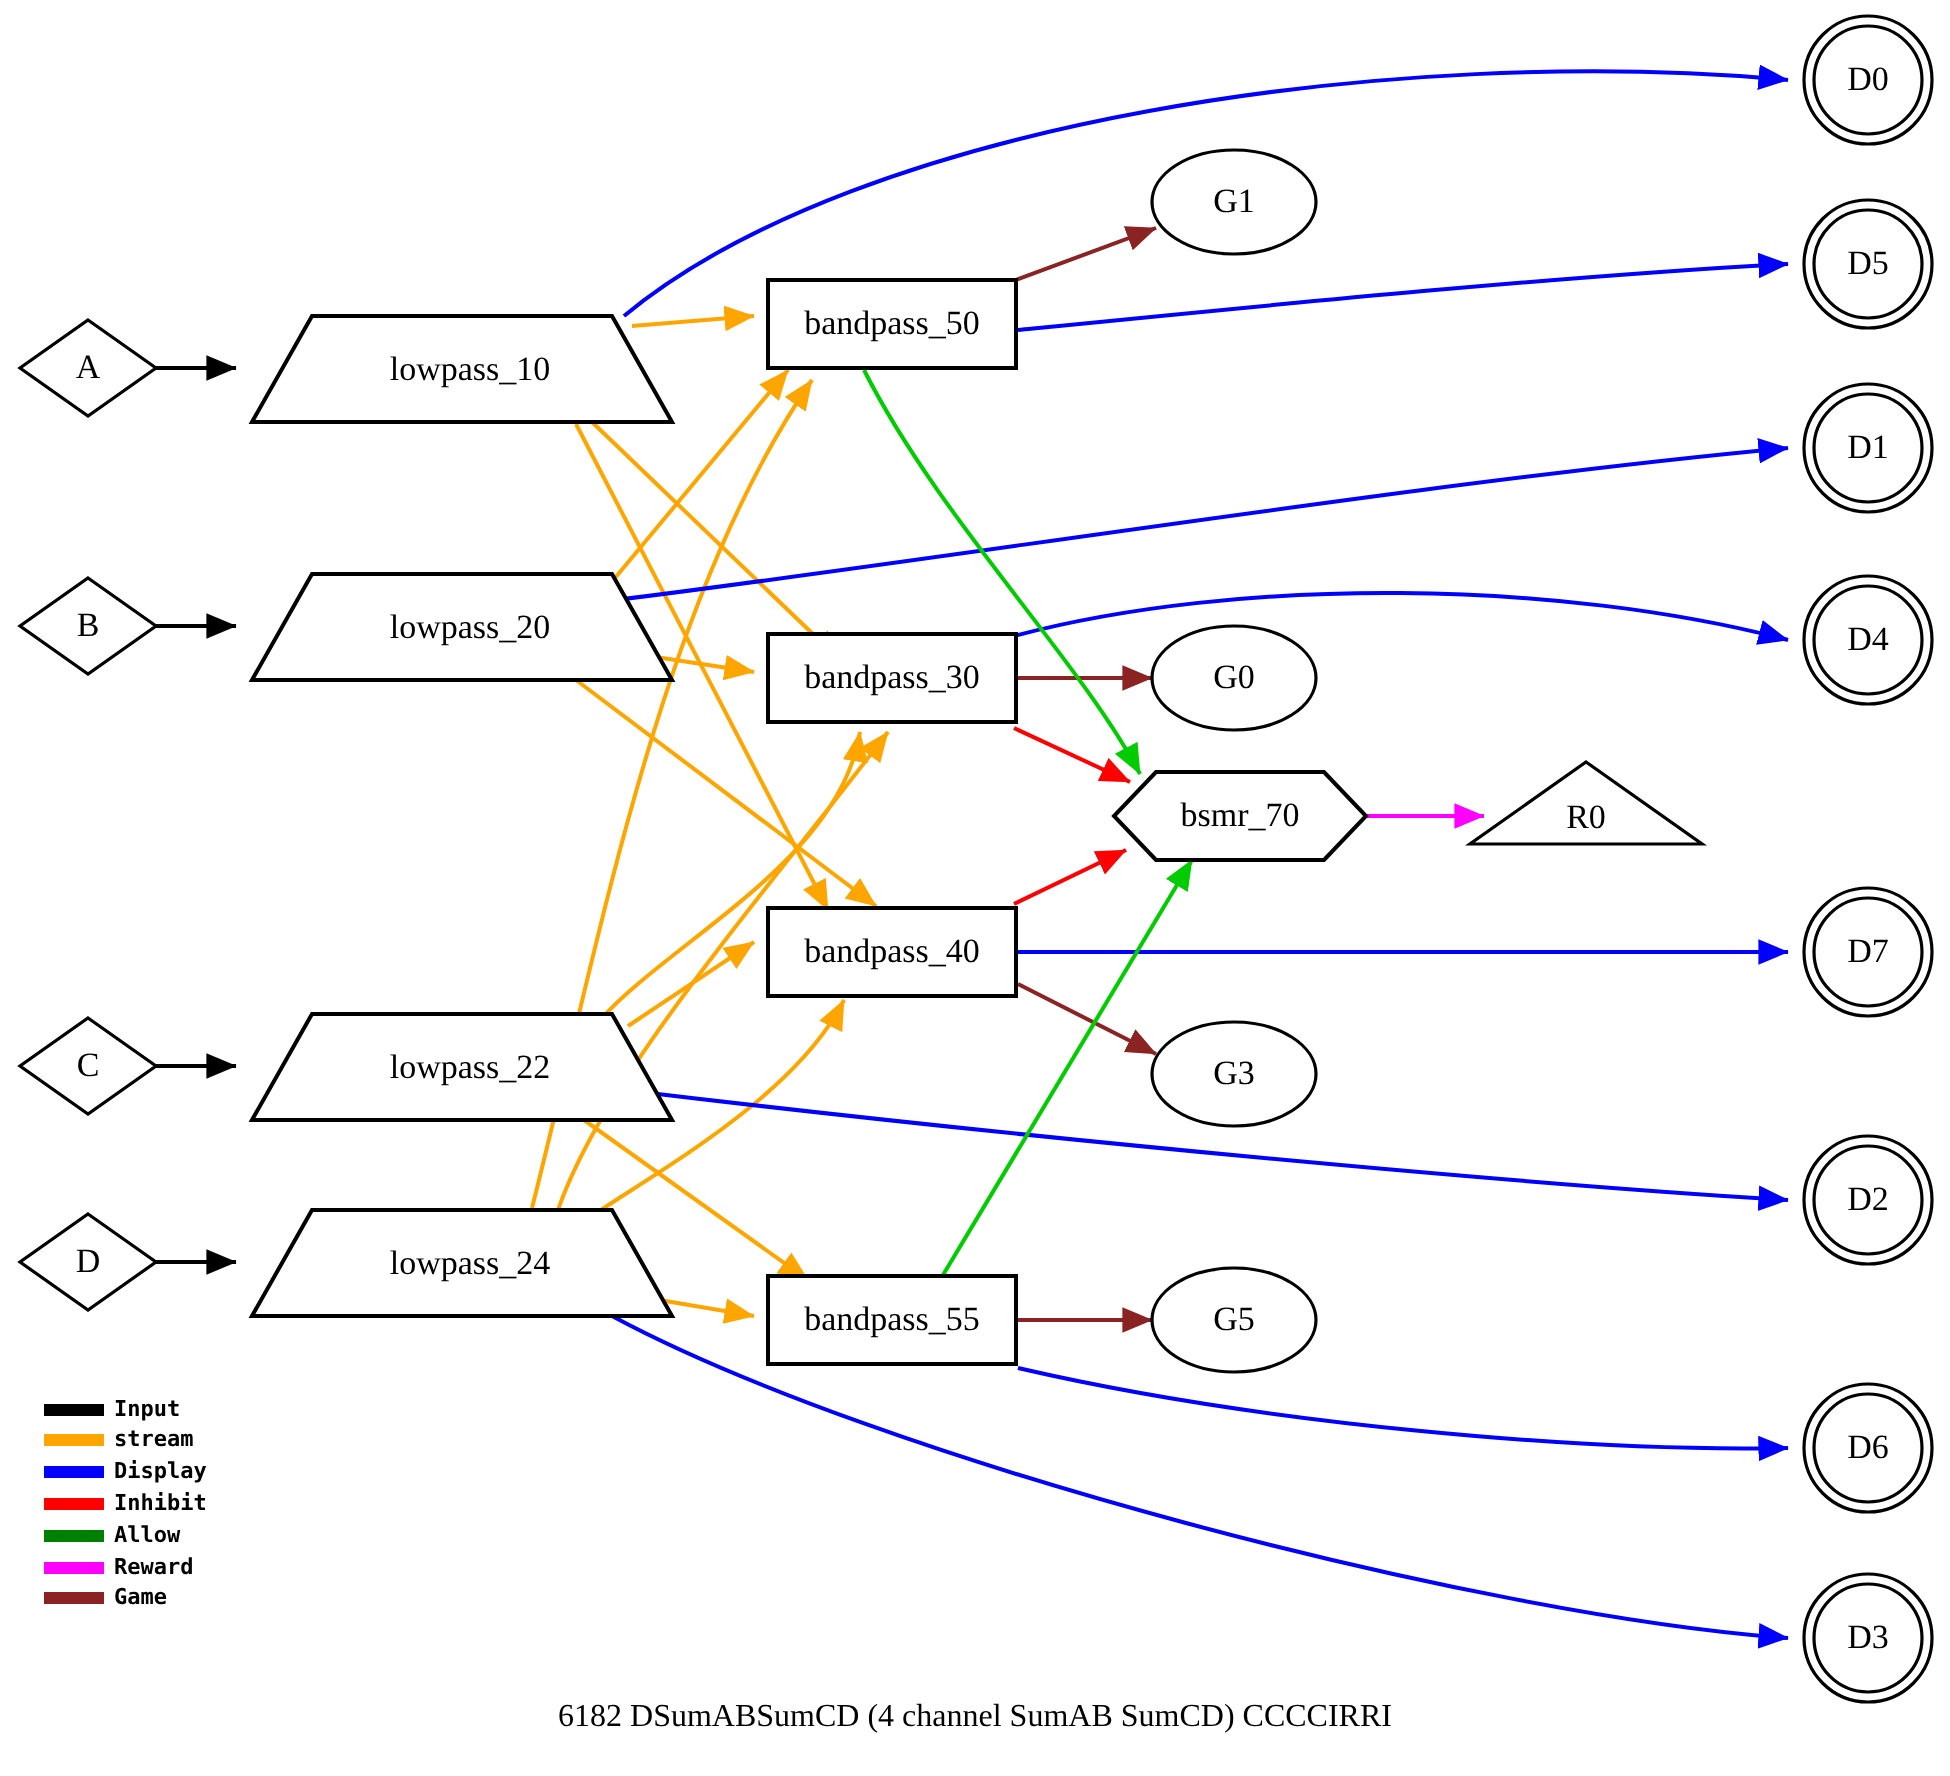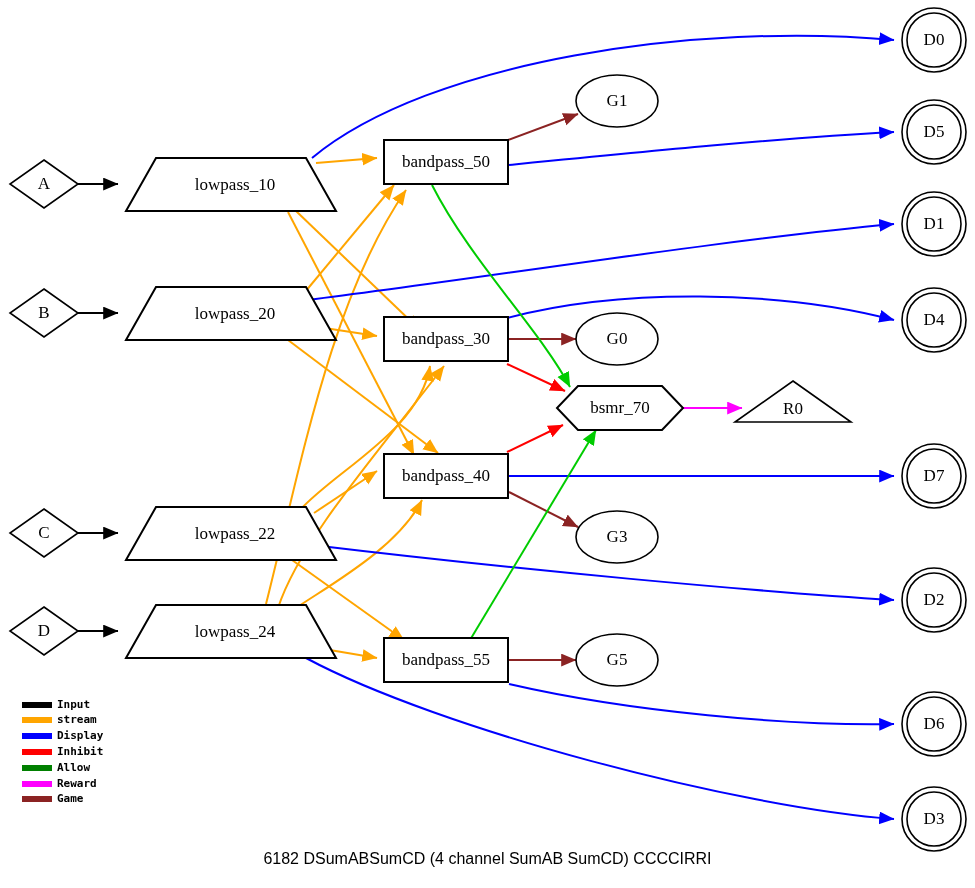--- a/index.html
+++ b/index.html
@@ -52,21 +52,21 @@
   }
   .legend-swatch {
     stroke-width: 6;
   }
   .caption {
     position: absolute;
     left: 0;
     top: 850px;
     width: 975px;
     text-align: center;
-    font-family: Liberation Sans, sans-serif;
+    font-family: Liberation Serif, serif;
     font-size: 16px;
     color: #000000;
   }
 </style>
 </head>
 <body>
 
 <div id="canvas">
 
   <svg id="graph" viewBox="0 0 975 888">

